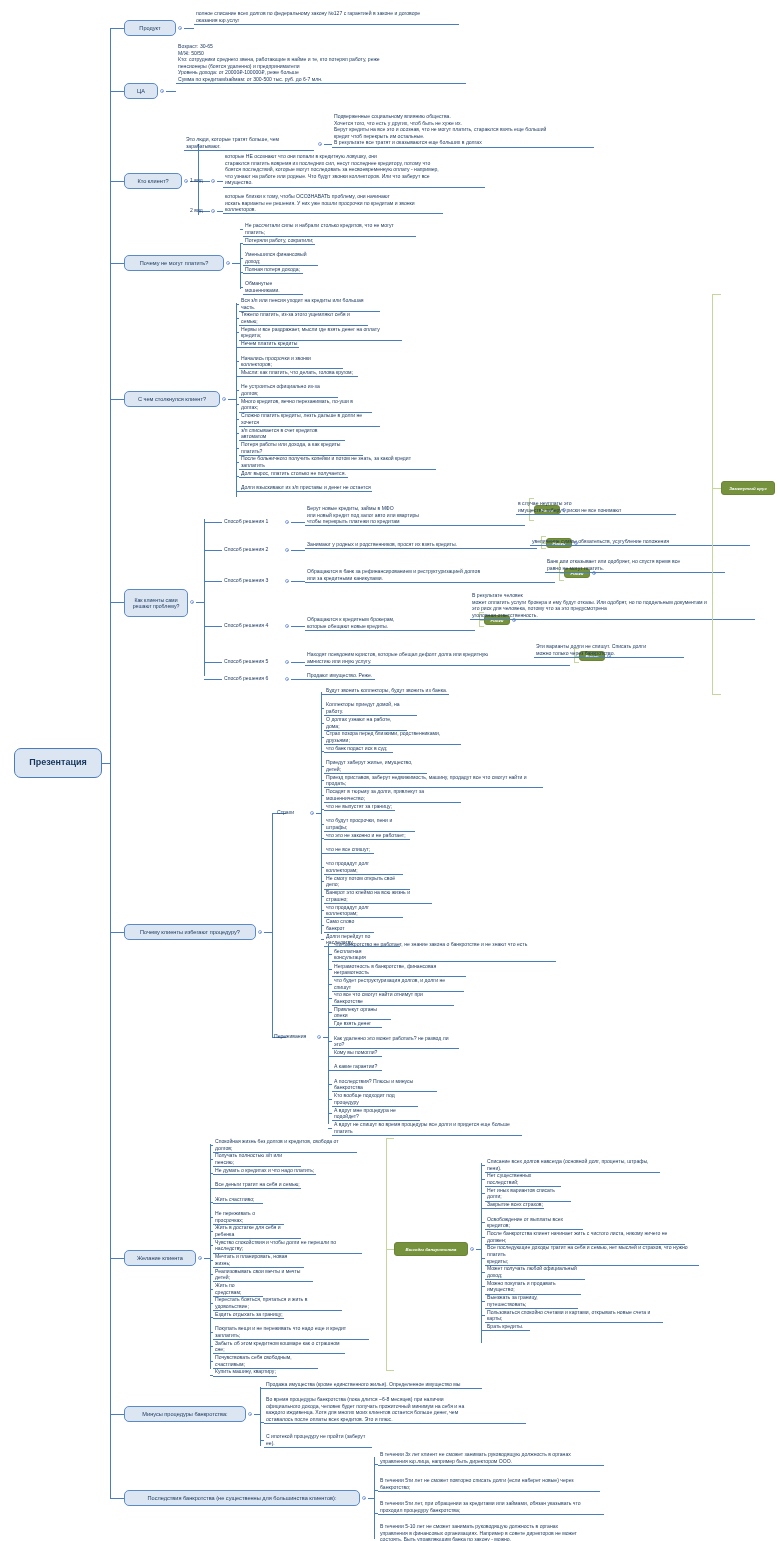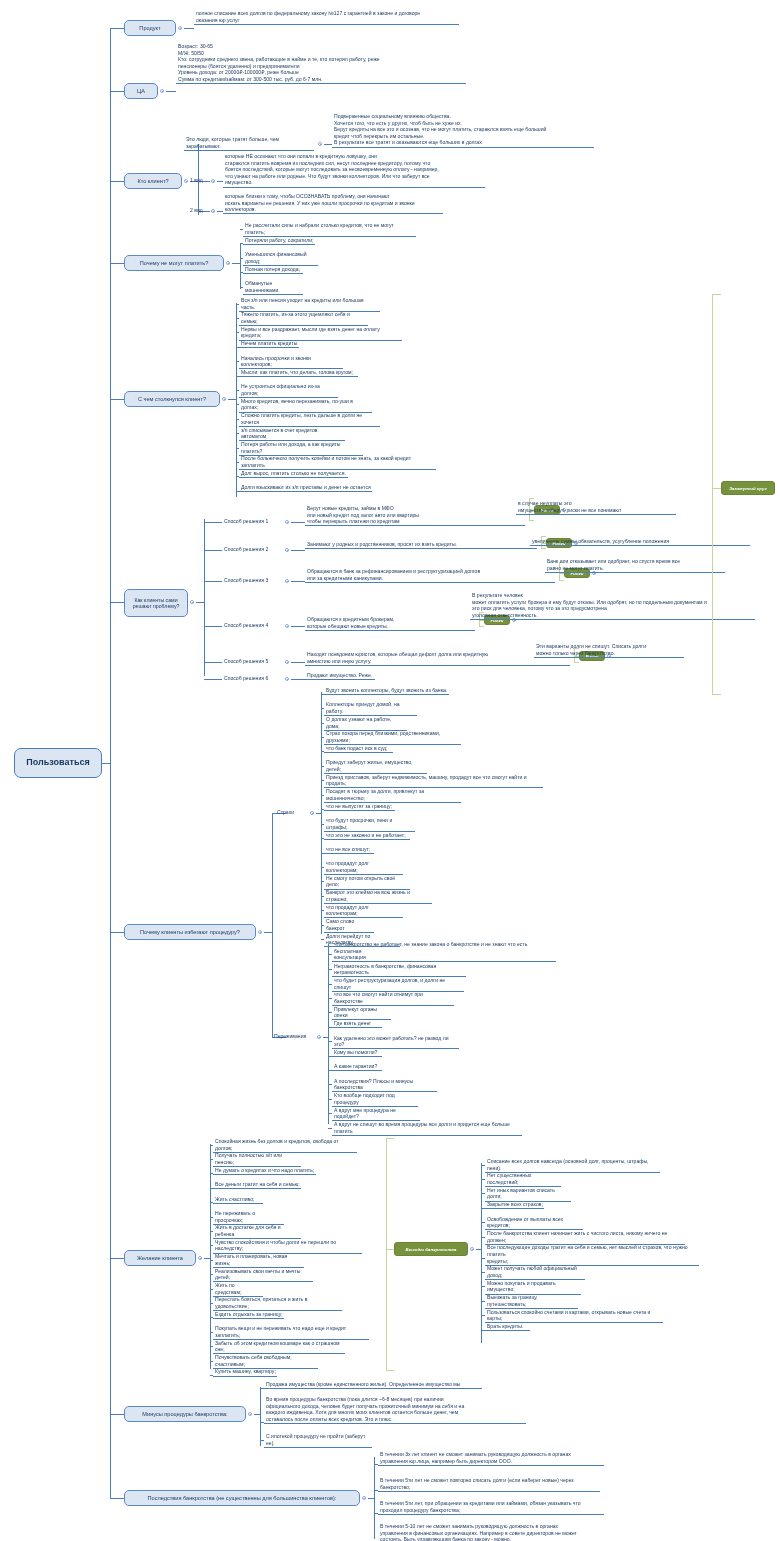--- a/index.html
+++ b/index.html
@@ -101,21 +101,21 @@
     width: 2px; height: 0;
     border-top: 0.7px solid #8eaadb;
   }
 </style>
 </head>
 <body>
 
 <div class="canvas">
 
   <div class="rnode root" style="left:14px; top:748px; width:88px; height:30px;">
-    <span>Пользоваться</span>
+    <span>Презентация</span>
   </div>
 
   <div class="vline" style="left:110px; top:28px; height:1471px;"></div>
   <div class="hline" style="left:102px; top:763px; width:9px;"></div>
 
   <div class="hline" style="left:110px; top:28px; width:14px;"></div>
   <div class="rnode lvl1" style="left:124px; top:20px; width:52px; height:16px;">
     <span>Продукт</span>
   </div>
   <div class="knob" style="left:178px; top:26px;"></div>

